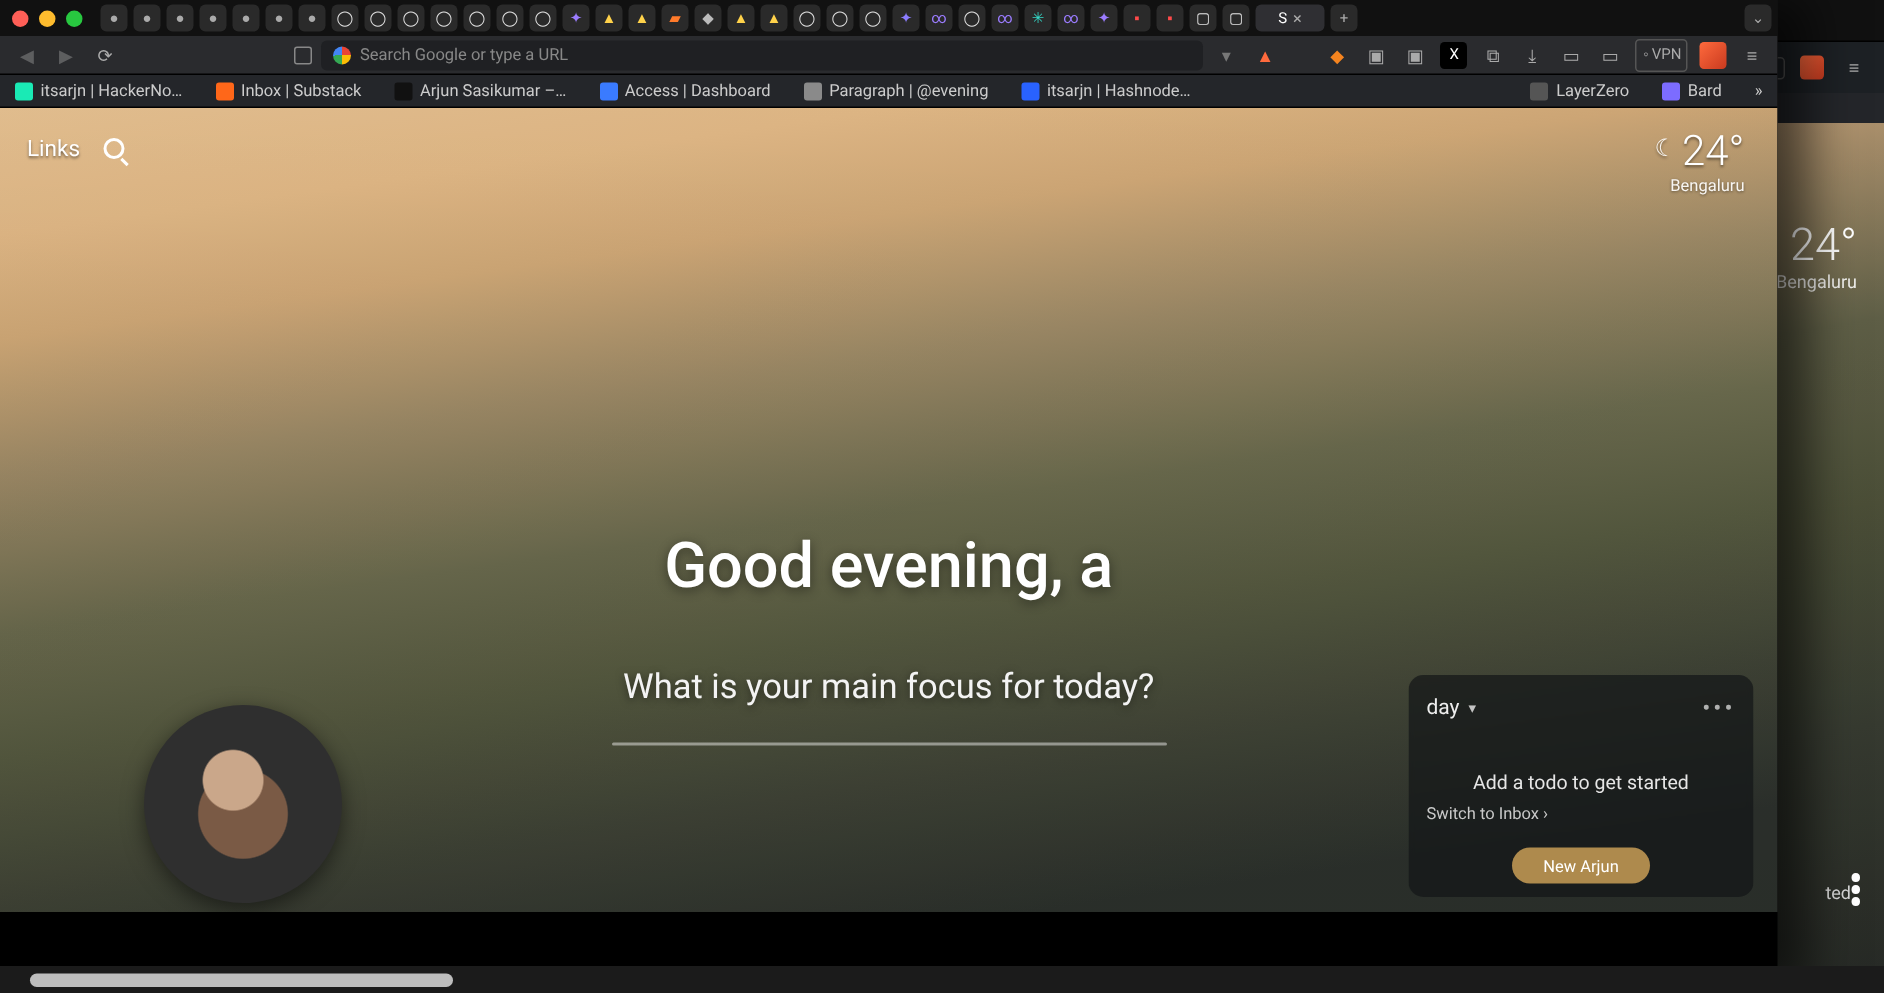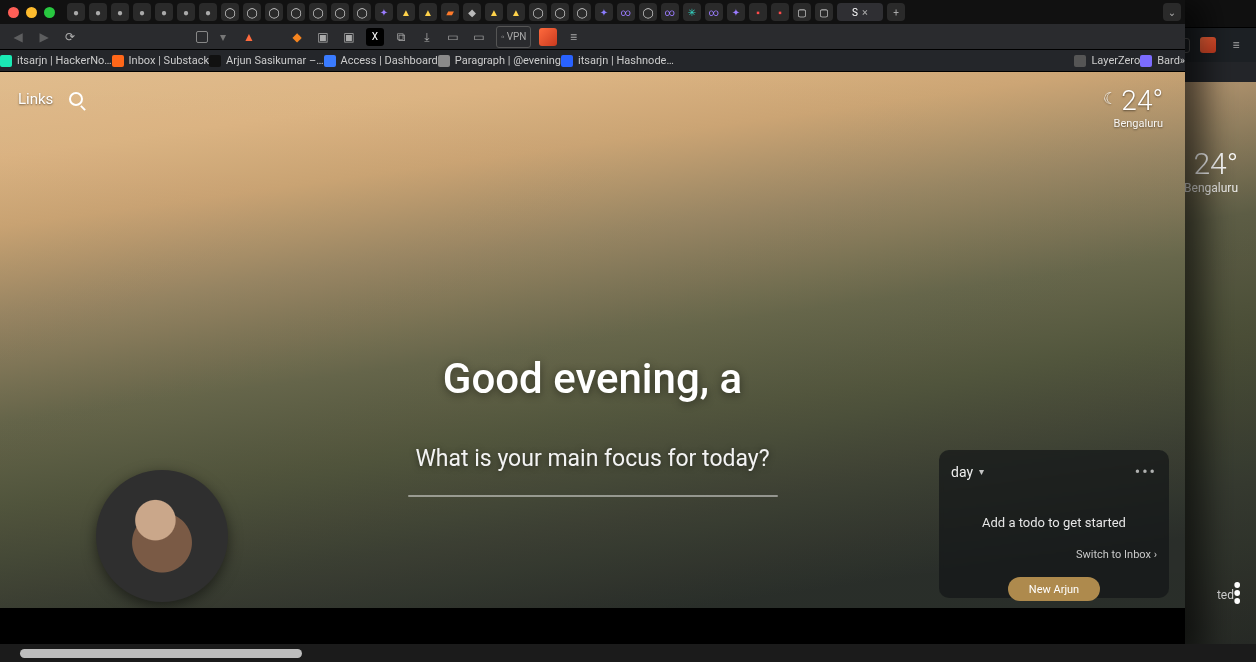--- a/index.html
+++ b/index.html
@@ -85,22 +85,22 @@
     gap:6px;
   }
   .addr-bar .g { width:12px;height:12px;border-radius:50%;background:conic-gradient(#ea4335 0 25%,#fbbc05 0 50%,#34a853 0 75%,#4285f4 0);}
   .toolbar-icons { display:flex; align-items:center; gap:8px; color:#aaa; font-size:12px; }
   .toolbar-icons span { display:flex; align-items:center; justify-content:center; width:18px; height:18px;}
   .vpn-badge { font-size:10px; color:#aaa; border:1px solid #555; border-radius:3px; padding:1px 4px; display:flex; align-items:center; gap:3px;}
   .brave-icon { width:16px;height:16px;border-radius:3px;background:linear-gradient(135deg,#ff6a3d,#c93a1f); }
 
   .vb-bookmarks {
     position:absolute; top:50px; left:0; right:0; height:22px;
-    background:#24262a; display:flex; align-items:center; gap:0;
-    padding:0 0; font-size:11px; color:#ccc;
+    background:#24262a; display:flex; align-items:center; gap:22px;
+    padding:0 10px; font-size:11px; color:#ccc;
     border-bottom:1px solid #000;
   }
   .bm { display:flex; align-items:center; gap:5px; white-space:nowrap; }
   .bm .ic { width:12px;height:12px;border-radius:2px;display:inline-block;}
   .vb-bookmarks .spacer{flex:1;}
 
   
   .momentum {
     position:absolute; top:72px; left:0; right:0; bottom:0;
     background:
@@ -182,21 +182,21 @@
     position:absolute; right:16px; bottom:10px; width:230px; height:148px;
     background:rgba(20,22,24,.72); border-radius:10px;
     padding:10px 12px; color:#eee; font-size:12px;
     backdrop-filter: blur(2px);
   }
   .todo-widget .header { display:flex; align-items:center; justify-content:space-between; margin-top:2px;}
   .todo-widget .header .t { font-size:14px; display:flex; align-items:center; gap:6px;}
   .todo-widget .chev{font-size:10px;opacity:.8;}
   .todo-widget .kebab{font-size:16px;letter-spacing:2px;opacity:.7;}
   .todo-widget .empty { text-align:center; margin-top:34px; font-size:13px; color:#e6e6e6;}
-  .todo-widget .switch { text-align:right; margin-top:18px; font-size:11px; color:#c9c9c9;}
+  .todo-widget .switch { text-align:left; margin-top:6px; font-size:11px; color:#c9c9c9;}
   .todo-widget .newbtn {
     margin:16px auto 0; width:92px; height:24px; border-radius:12px;
     background:#ae8a4d; color:#fff; font-size:11px;
     display:flex; align-items:center; justify-content:center;
   }
 
   
   .video-controls {
     position:absolute; left:0; right:0; bottom:0; height:54px;
     background:linear-gradient(to top, rgba(0,0,0,1) 0%, rgba(0,0,0,.0) 100%);
@@ -341,20 +341,24 @@
       <div class="mini-tab">
           <span>⌄</span>
         </div>
     </div>
 
     <div class="vb-toolbar">
       <div class="nav-btn disabled">◀</div>
       <div class="nav-btn disabled">▶</div>
       <div class="nav-btn">⟳</div>
       <span class="book-ic" style="margin-left:110px"></span>
+      <div class="addr-bar">
+        <span class="g"></span>
+        <span>Search Google or type a URL</span>
+      </div>
       <div class="toolbar-icons">
         <span style="color:#777">▾</span>
         <span style="color:#ff6a3d">▲</span>
         <span style="width:14px"></span>
         <span style="color:#f5841f">◆</span>
         <span>▣</span>
         <span>▣</span>
         <span style="color:#fff;background:#000;border-radius:3px;font-size:10px">X</span>
         <span>⧉</span>
         <span>⤓</span>

